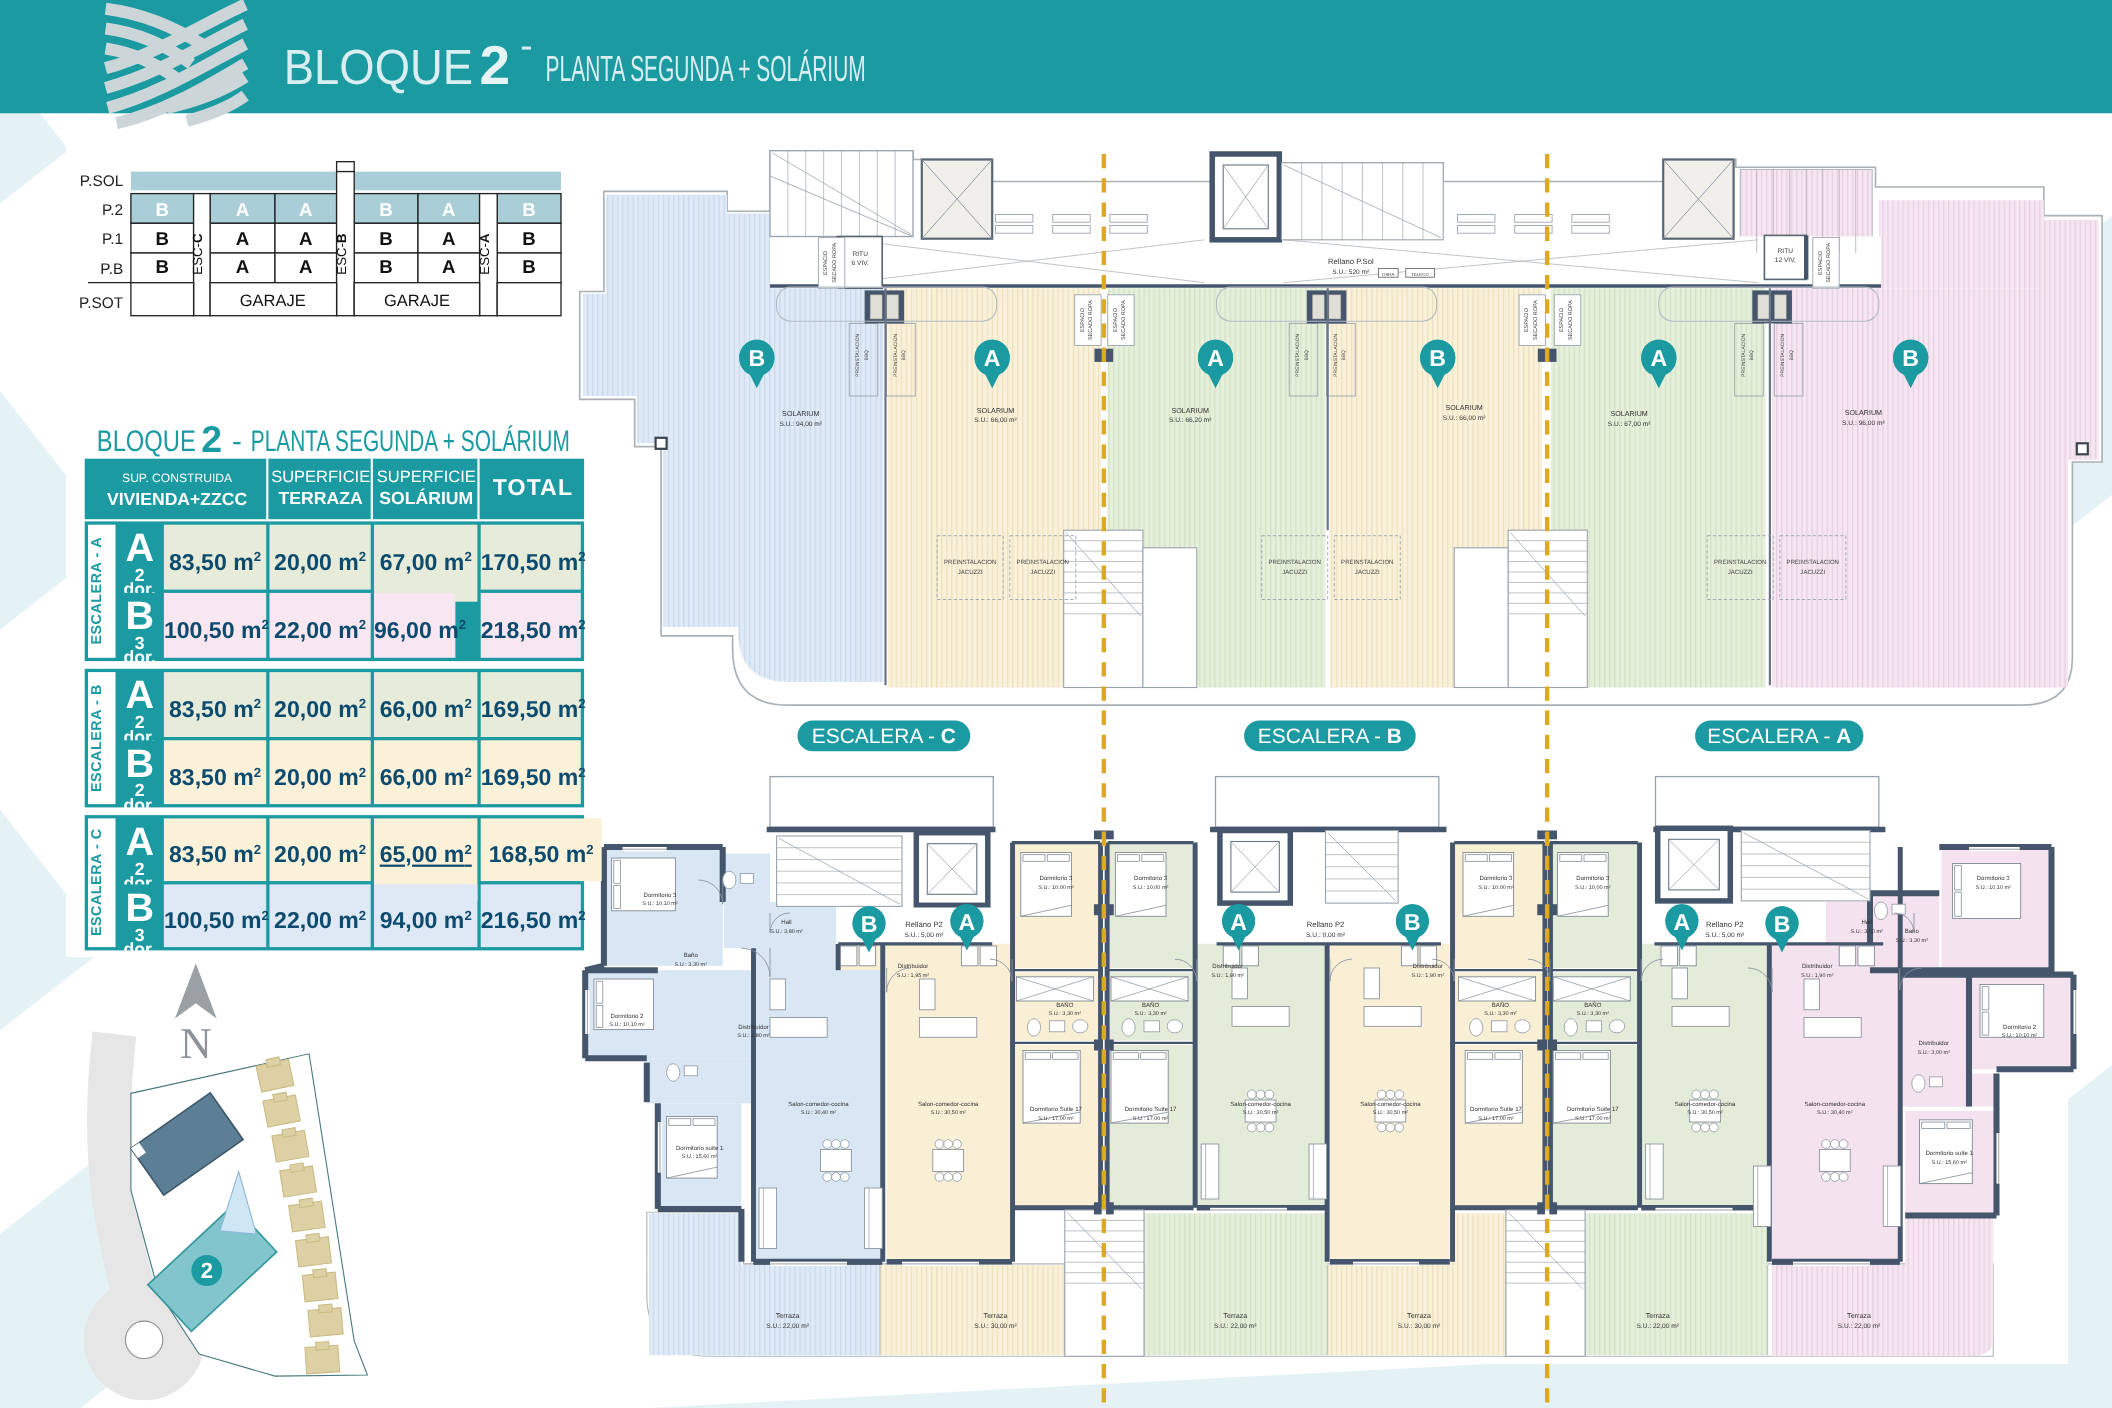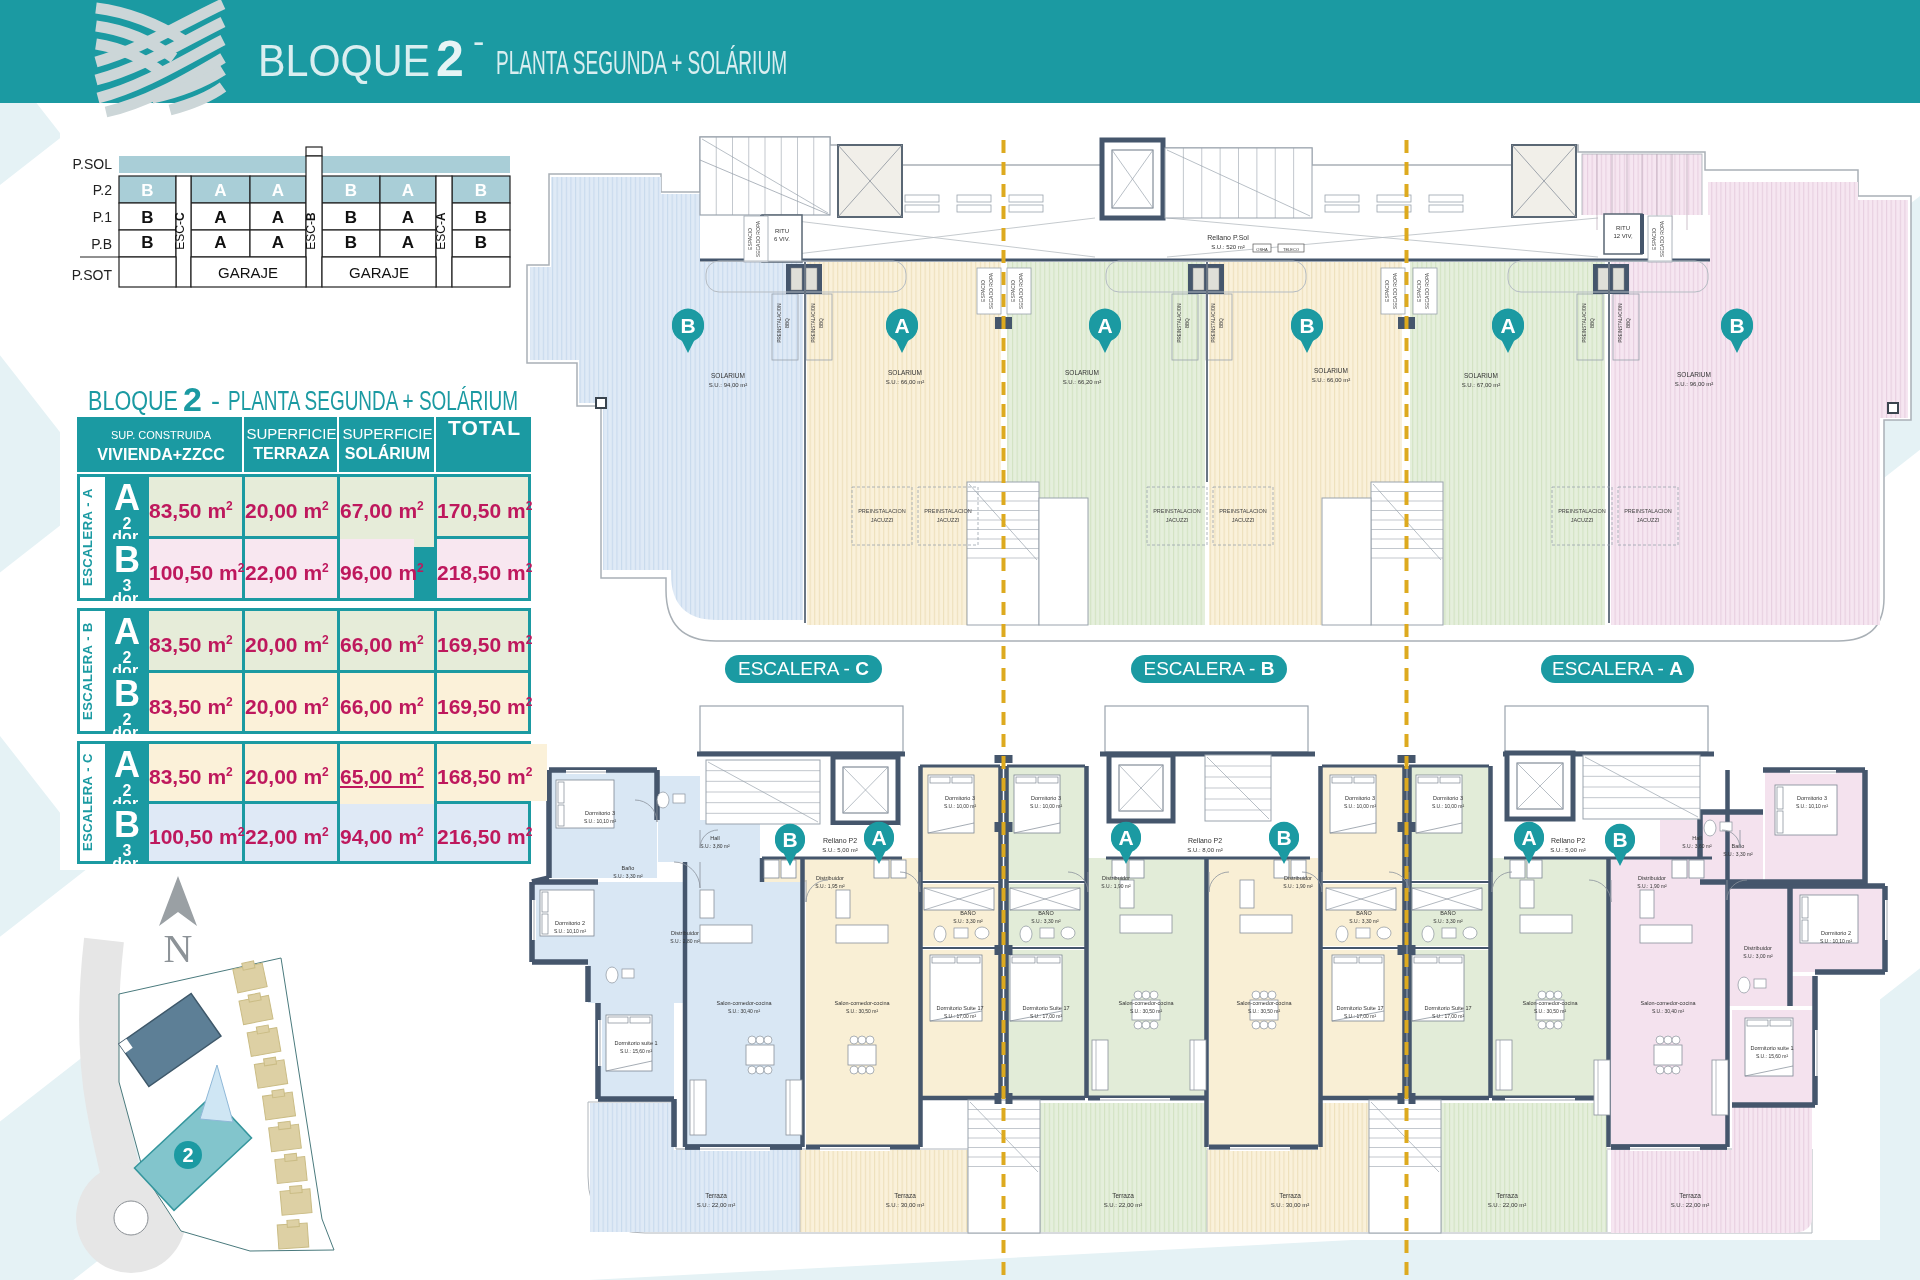--- a/index.html
+++ b/index.html
@@ -2,21 +2,21 @@
 <html><head><meta charset="utf-8">
 <style>
 html,body{margin:0;padding:0;background:#fff;}
 #page{position:relative;width:1920px;height:1280px;overflow:hidden;font-family:"Liberation Sans",sans-serif;}
 .abs{position:absolute;}
 .hdr{color:#fff;text-align:center;line-height:20px;}
 .vlab{color:#1b9aa2;font-size:13px;font-weight:bold;writing-mode:vertical-rl;transform:rotate(180deg);text-align:center;letter-spacing:0.5px;}
 .lcell{background:#1b9aa2;color:#fff;text-align:center;}
 .lcell .bl{font-size:36px;font-weight:bold;line-height:38px;margin-top:2px;}
 .lcell .dor{font-size:16px;font-weight:bold;line-height:13px;}
-.dcell{color:#be185d;font-weight:bold;font-size:21px;}
+.dcell{color:#0c4a6e;font-weight:bold;font-size:21px;text-align:center;}
 .dcell sup{font-size:12px;}
 </style></head>
 <body>
 <div id="page">
 <svg width="1920" height="1280" viewBox="0 0 1920 1280" style="position:absolute;left:0;top:0">
 
 <defs>
 <pattern id="hblue" width="4.6" height="8" patternUnits="userSpaceOnUse">
  <rect width="4.6" height="8" fill="#dfeaf6"></rect>
           <rect width="1.1" height="8" fill="#c8daed"></rect>
@@ -921,21 +921,21 @@
 <text x="1617.5" y="675" font-size="19" fill="#fff" text-anchor="middle" font-family="Liberation Sans, sans-serif">ESCALERA - <tspan font-weight="bold">A</tspan></text>
 </g>
 </svg>
 <div class="abs" style="left:77px;top:417px;width:454px;height:55px;background:#1b9aa2"></div>
 <div class="abs" style="left:242px;top:417px;width:2px;height:55px;background:#fff"></div>
 <div class="abs" style="left:337px;top:417px;width:2px;height:55px;background:#fff"></div>
 <div class="abs" style="left:434px;top:417px;width:2px;height:55px;background:#fff"></div>
 <div class="abs hdr" style="left:80px;top:424px;width:162px;"><span style="font-size:11px;">SUP. CONSTRUIDA</span><br><b style="font-size:16px;">VIVIENDA+ZZCC</b></div>
 <div class="abs hdr" style="left:246px;top:424px;width:91px;"><span style="font-size:15px;">SUPERFICIE</span><br><b style="font-size:16px;">TERRAZA</b></div>
 <div class="abs hdr" style="left:341px;top:424px;width:93px;"><span style="font-size:15px;">SUPERFICIE</span><br><b style="font-size:16px;">SOLÁRIUM</b></div>
-<div class="abs hdr" style="left:438px;top:408px;width:93px;line-height:40px;"><b style="font-size:21px;letter-spacing:1px;">TOTAL</b></div>
+<div class="abs hdr" style="left:438px;top:424px;width:93px;line-height:40px;"><b style="font-size:21px;letter-spacing:1px;">TOTAL</b></div>
 <div class="abs" style="left:77px;top:474px;width:454px;height:127px;background:#1b9aa2"></div>
 <div class="abs" style="left:80px;top:477px;width:25px;height:121px;background:#fff;"></div>
 <div class="abs vlab" style="left:80px;top:477px;width:25px;height:121px;">ESCALERA - <b>A</b></div>
 <div class="abs lcell" style="left:108px;top:477px;width:38px;height:59px;">
       <div class="bl">A</div>
       <div class="dor">2 dor.</div>
     </div>
 <div class="abs dcell" style="left:149px;top:477px;width:93px;height:59px;background:#e6ecd9;line-height:59px;">83,50&nbsp;m<sup>2</sup></div>
 <div class="abs dcell" style="left:245px;top:477px;width:92px;height:59px;background:#e6ecd9;line-height:59px;">20,00&nbsp;m<sup>2</sup></div>
 <div class="abs dcell" style="left:340px;top:477px;width:94px;height:70px;background:#e6ecd9;line-height:59px;">67,00&nbsp;m<sup>2</sup></div>

